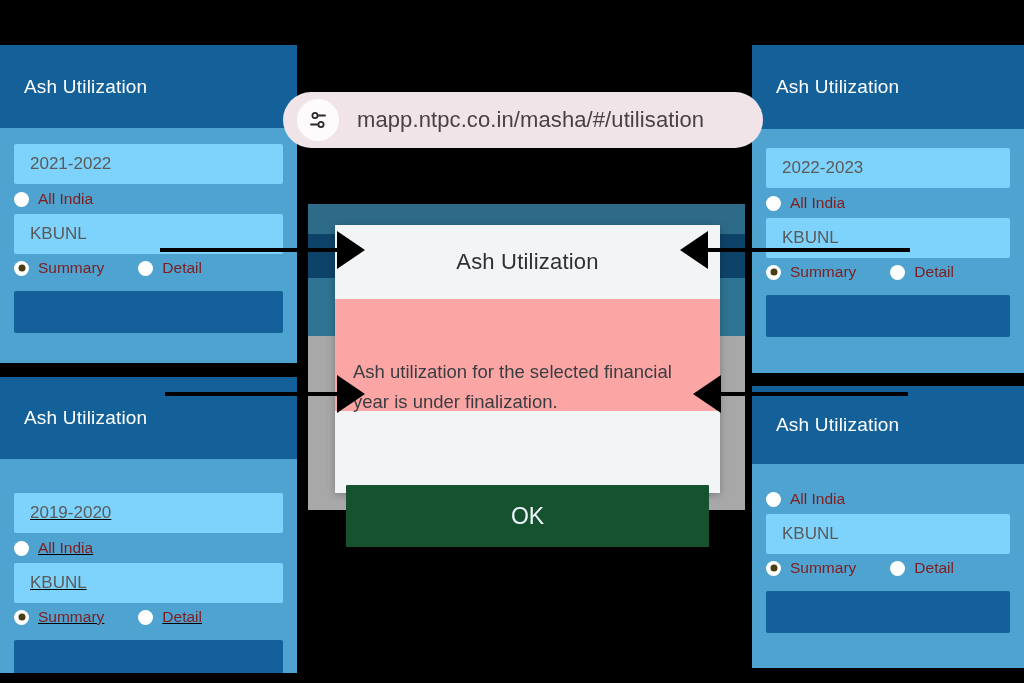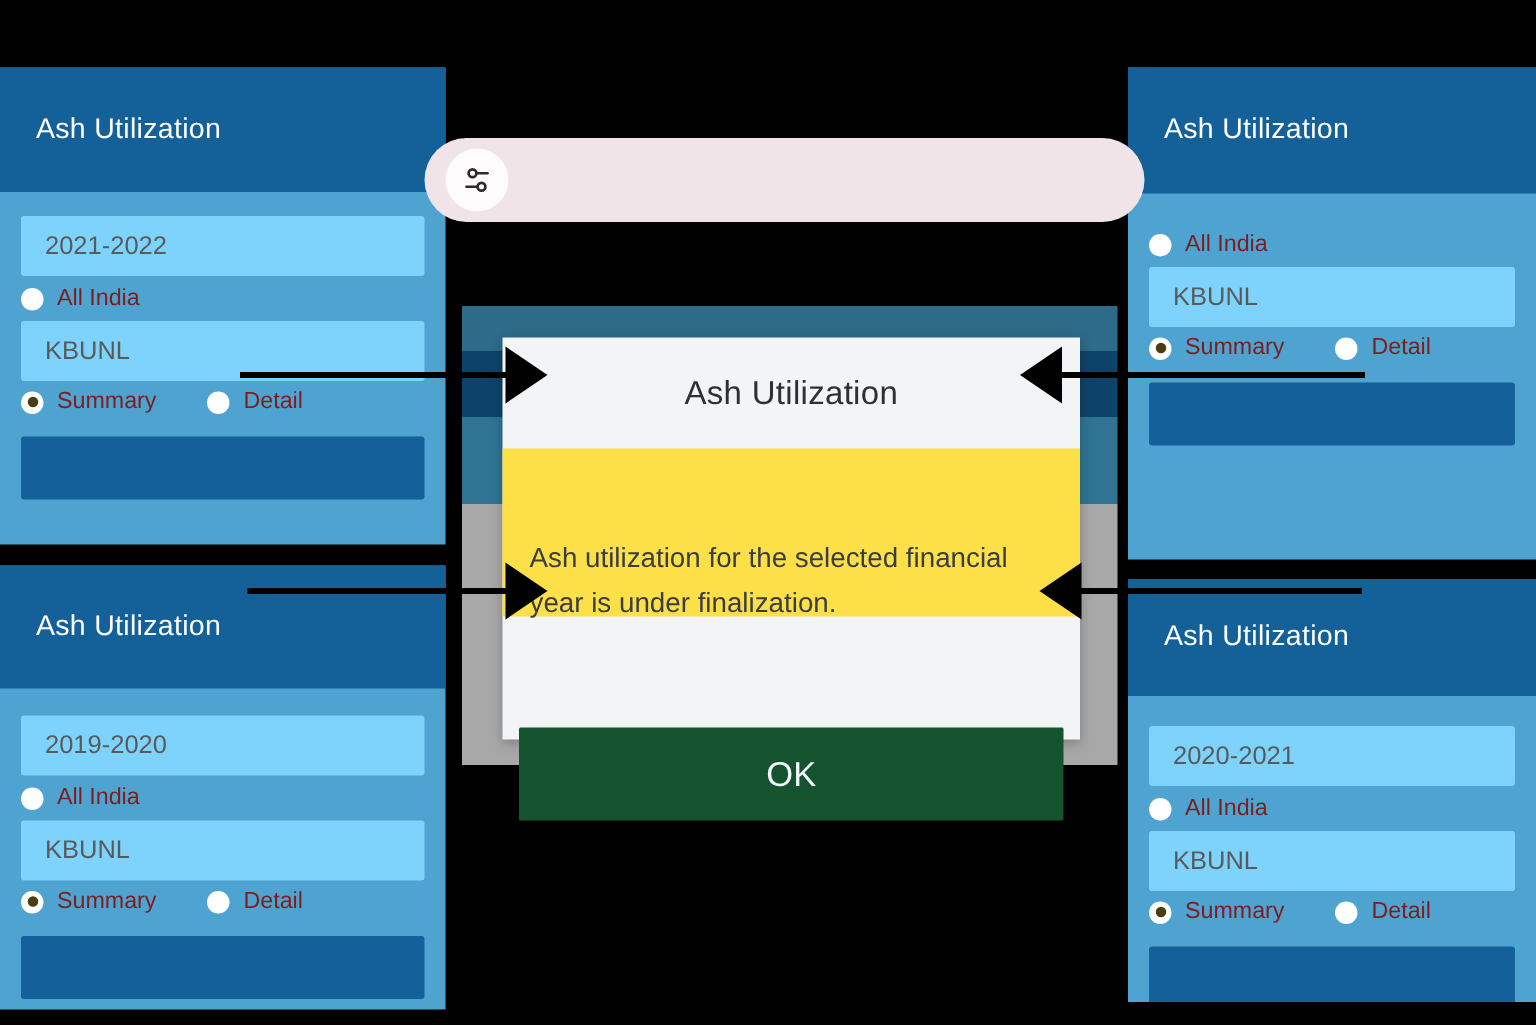--- a/index.html
+++ b/index.html
@@ -68,21 +68,21 @@
   #panel-bl { left: 0px;   top: 377px; width: 297px; height: 296px; }
   #panel-br { left: 752px; top: 386px; width: 272px; height: 282px; }
 
   #panel-tl .panel-header { height: 83px; }
   #panel-tr .panel-header { height: 84px; }
   #panel-bl .panel-header { height: 82px; }
   #panel-br .panel-header { height: 78px; }
 
   #panel-tl .panel-body { padding-top: 16px; }
   #panel-tr .panel-body { padding-top: 19px; }
-  #panel-bl .panel-body { padding-top: 18px; }
+  #panel-bl .panel-body { padding-top: 34px; text-decoration: underline; }
   #panel-br .panel-body { padding-top: 20px; }
 
   
   #backdrop { position: absolute; left: 308px; top: 204px; width: 437px; height: 306px; }
   .bd-band { position: absolute; left: 0; width: 100%; }
   #bd1 { top: 0px;   height: 30px; background: #2e6b88; }
   #bd2 { top: 30px;  height: 44px; background: #0e4369; }
   #bd3 { top: 74px;  height: 58px; background: #2f7493; }
   #bd4 { top: 132px; height: 174px; background: #a8a8a8; }
 
@@ -107,21 +107,21 @@
     font-size: 22px;
     color: #2d3134;
     padding-top: 24px;
     letter-spacing: .2px;
   }
   #dialog-message {
     color: #3a3e41;
     font-size: 18.5px;
     line-height: 30px;
     padding: 58px 18px 0 18px;
-    background: #fde047;
+    background: #fca5a5;
     margin-top: 24px;
     height: 112px;
     margin-bottom: 0;
   }
   #dialog-msg-wrap { position: relative; }
   #ok-button {
     position: absolute; left: 11px; top: 186px;
     width: 363px; height: 62px;
     background: #14532d;
     color: #f2f7ff;
@@ -208,20 +208,21 @@
         <span class="radio"></span>
         <span>Detail</span>
       </div>
       <div class="action-bar"></div>
     </div>
   </div>
 
   <div class="panel" id="panel-tr">
     <div class="panel-header">Ash Utilization</div>
     <div class="panel-body">
+      <div class="field">2022-2023</div>
       <div class="radio-row">
         <span class="radio"></span>
         <span>All India</span>
       </div>
       <div class="field">KBUNL</div>
       <div class="radio-row tight">
         <span class="radio on"></span>
         <span>Summary</span>
         <span class="radio-gap"></span>
         <span class="radio"></span>
@@ -247,21 +248,20 @@
         <span class="radio"></span>
         <span>Detail</span>
       </div>
       <div class="action-bar"></div>
     </div>
   </div>
 
   <div class="panel" id="panel-br">
     <div class="panel-header">Ash Utilization</div>
     <div class="panel-body">
-      <div class="field">2020-2021</div>
       <div class="radio-row">
         <span class="radio"></span>
         <span>All India</span>
       </div>
       <div class="field">KBUNL</div>
       <div class="radio-row tight">
         <span class="radio on"></span>
         <span>Summary</span>
         <span class="radio-gap"></span>
         <span class="radio"></span>
@@ -307,15 +307,16 @@
 
   <div id="url-bar">
     <div id="url-icon-circle">
       <svg width="24" height="24" viewBox="0 0 24 24" aria-hidden="true">
         <circle cx="9" cy="7.5" r="2.6" fill="none" stroke="#2b2b2b" stroke-width="1.8"></circle>
         <line x1="12.2" y1="7.5" x2="19" y2="7.5" stroke="#2b2b2b" stroke-width="1.8" stroke-linecap="round"></line>
         <circle cx="15" cy="16.5" r="2.6" fill="none" stroke="#2b2b2b" stroke-width="1.8"></circle>
         <line x1="5" y1="16.5" x2="11.8" y2="16.5" stroke="#2b2b2b" stroke-width="1.8" stroke-linecap="round"></line>
       </svg>
     </div>
+    <div id="url-text">mapp.ntpc.co.in/masha/#/utilisation</div>
   </div>
 
 </div>
 
 </body></html>

